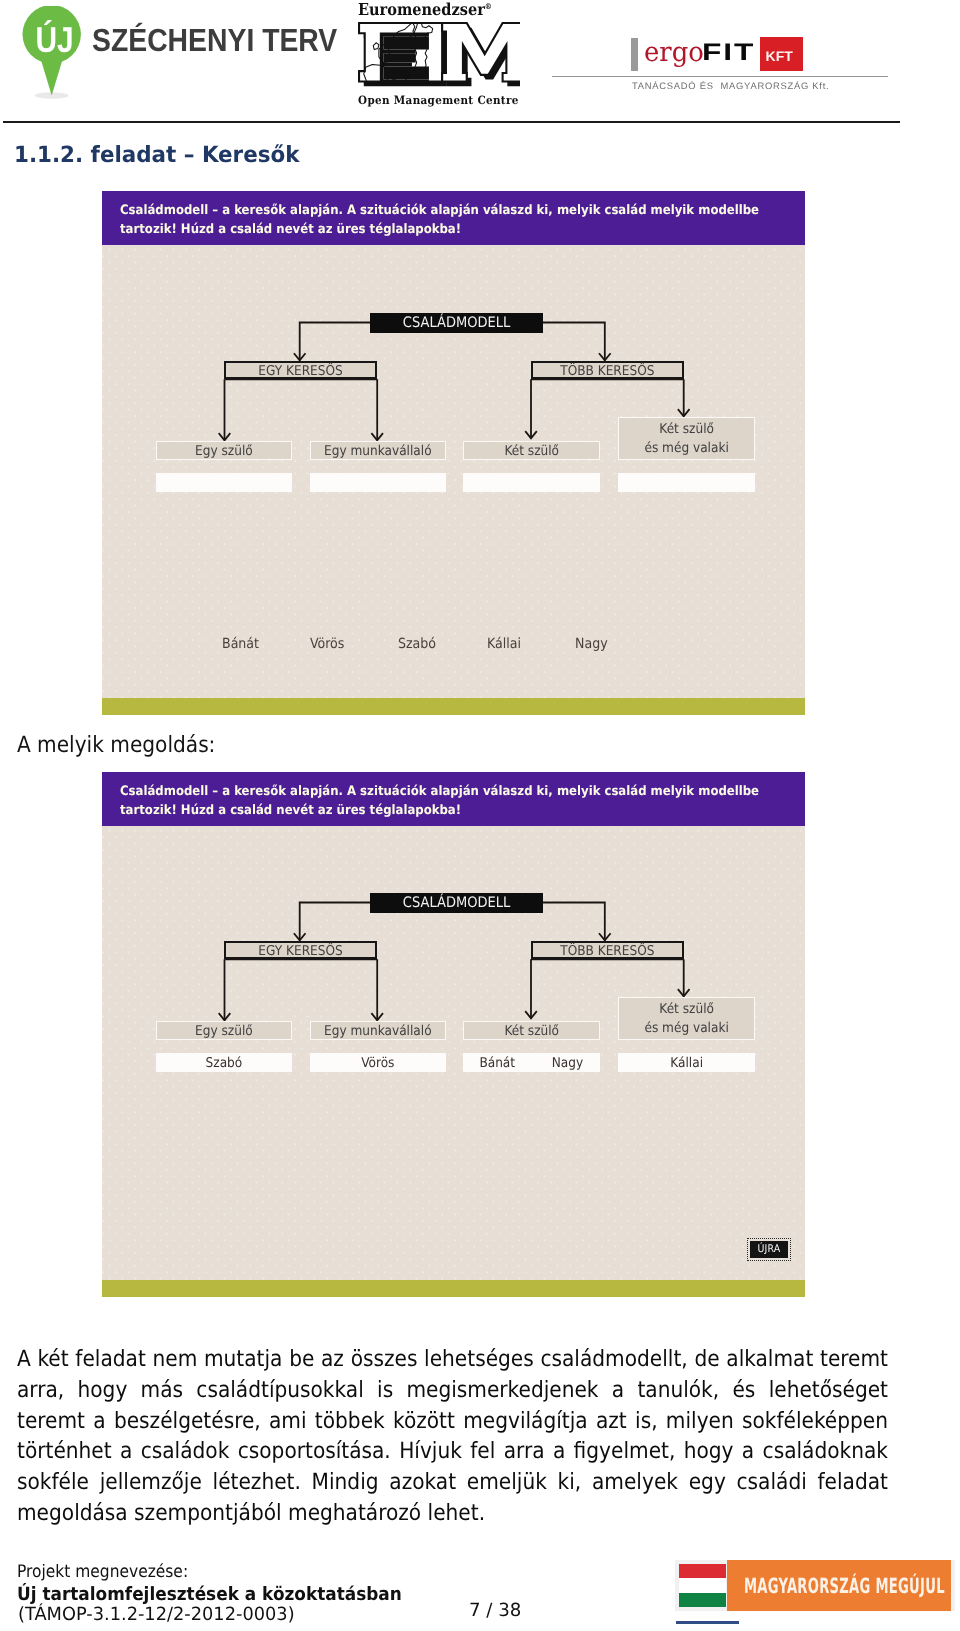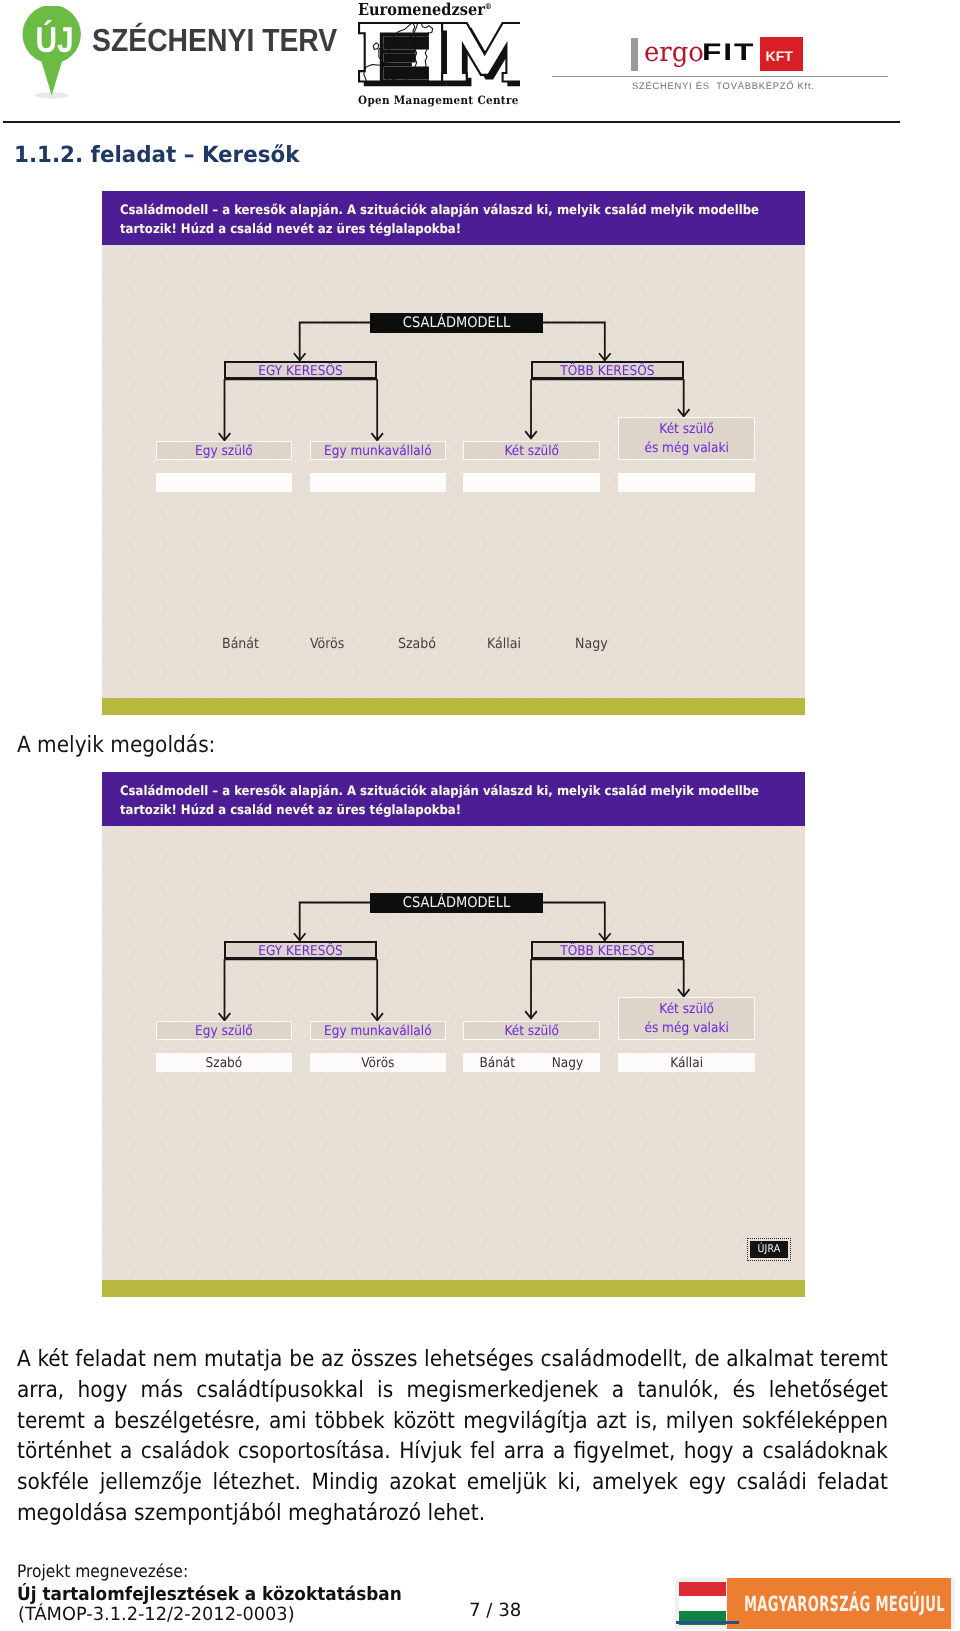--- a/index.html
+++ b/index.html
@@ -49,21 +49,21 @@
      background-image:radial-gradient(circle at 1.1px 1.1px, rgba(255,255,255,0.46) 0.45px, rgba(255,255,255,0) 1.15px),
                       radial-gradient(circle at 1.1px 1.1px, rgba(255,255,255,0.46) 0.45px, rgba(255,255,255,0) 1.15px);
      background-size:12.8px 12.8px,12.8px 12.8px;
      background-position:0 0, 6.4px 6.4px;}
   .banner{position:absolute;left:0;top:0;width:100%;background:#4c1d95;box-sizing:border-box;}
   .banner div{color:#fbfbe4;font-family:"DejaVu Sans Condensed","DejaVu Sans",sans-serif;font-weight:bold;white-space:nowrap;}
   .footbar{position:absolute;left:0;bottom:0;width:100%;background:#b7b83f;}
 
   .node{position:absolute;box-sizing:border-box;background:#ddd4ca;border:2.2px solid #161616;
         display:flex;align-items:center;justify-content:center;
-        font-family:"DejaVu Sans Condensed","DejaVu Sans",sans-serif;color:#6d28d9;white-space:nowrap;}
+        font-family:"DejaVu Sans Condensed","DejaVu Sans",sans-serif;color:#404040;white-space:nowrap;}
   .node.root{background:#0d0d0d;color:#f2f2f2;border:none;}
   .node.branch{line-height:22px;padding-top:2px;}
   .node.leaf{border:1.6px solid #fbf8f5;}
   .node.leaf2l{flex-direction:column;line-height:19px;}
   .blank{position:absolute;box-sizing:border-box;background:#fdfcfa;}
   .blank.filled{display:flex;align-items:center;justify-content:center;
       font-family:"DejaVu Sans Condensed","DejaVu Sans",sans-serif;font-size:13.5px;color:#3a3230;white-space:nowrap;}
   .blank.filled.two{justify-content:space-between;padding:0 17px 0 16px;}
   #ujra{position:absolute;left:645.1px;top:465.9px;width:43.7px;height:22.9px;box-sizing:border-box;
         border:1.3px dotted #2b2b2b;display:flex;align-items:center;justify-content:center;}
@@ -81,21 +81,21 @@
 
   
   .ftl{position:absolute;font-family:"DejaVu Sans",sans-serif;color:#111;white-space:nowrap;
        transform-origin:left top;}
   #ft-l1{left:16.9px;top:1561.5px;font-size:17.3px;transform:scaleX(0.895);}
   #ft-l2{left:16.6px;top:1584.2px;font-size:18.3px;font-weight:bold;transform:scaleX(0.925);}
   #ft-l3{left:17.6px;top:1603.7px;font-size:18.2px;transform:scaleX(0.978);}
   #ft-page{left:469px;top:1600.4px;font-size:18.2px;font-family:"DejaVu Sans",sans-serif;color:#111;
        position:absolute;white-space:nowrap;}
   #ft-banner{position:absolute;left:675.4px;top:1560.1px;width:280px;height:50.8px;
-             background:#f1f1f1;box-sizing:border-box;margin-top:18px;}
+             background:#f1f1f1;box-sizing:border-box;}
   #ft-flag{position:absolute;left:3.6px;top:3.9px;width:47.5px;height:43px;display:flex;flex-direction:column;}
   #ft-flag .fs{flex:1;}
   #ft-orange{position:absolute;left:52px;top:0;right:4.5px;bottom:0;background:#ED7D31;
              display:flex;align-items:center;}
   #ft-btext{position:absolute;left:16.6px;top:14.2px;font-family:"DejaVu Sans Condensed","DejaVu Sans",sans-serif;
             font-weight:bold;font-size:21px;color:#fbf1e6;letter-spacing:0.4px;white-space:nowrap;
             transform:scaleX(0.695);transform-origin:left top;}
   #ft-blue{position:absolute;left:676px;top:1621px;width:63px;height:3.2px;background:#2E4C85;}
 </style>
 </head>
@@ -156,21 +156,21 @@
   </div>
 
   <div id="logo-ergo">
     <div id="eg-bar"></div>
     <div id="eg-ergo">ergo</div>
     <div id="eg-fit">FIT</div>
     <div id="eg-box">
       <span id="eg-kft">KFT</span>
     </div>
     <div id="eg-rule"></div>
-    <div id="eg-sub">SZÉCHENYI ÉS  TOVÁBBKÉPZŐ Kft.</div>
+    <div id="eg-sub">TANÁCSADÓ ÉS  MAGYARORSZÁG Kft.</div>
   </div>
 
   <div id="hdr-rule"></div>
 </div>
 
 <div id="doc-title">1.1.2. feladat – Keresők</div>
 
 <div class="slide" id="slide1" style="top:191px;height:524px;">
   <div class="slide-dots"></div>
   <div class="banner" style="height:53.5px;padding:11px 0 0 18px;">

